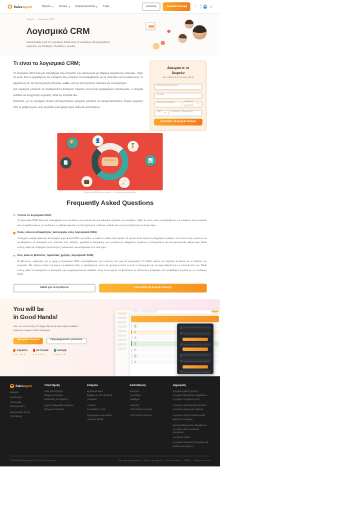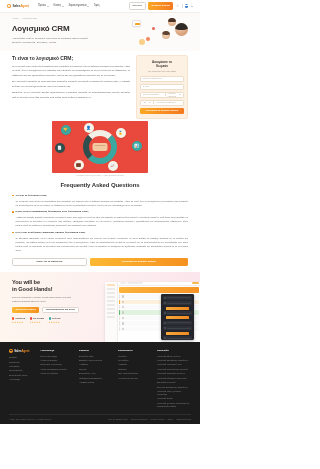--- a/index.html
+++ b/index.html
@@ -45,21 +45,21 @@
   .btn-orange-sm {
     font-size:2.5px; color:#fff; background:linear-gradient(90deg,#f9a825,#f47920);
     border-radius:1.4px; padding:1.8px 3.4px; white-space:nowrap; font-weight:600; cursor:pointer;
   }
   .user-ic { width:3.4px; height:3.4px; opacity:.65; }
   .divider-v { width:0.4px; height:4px; background:#e2ded9; }
   .flag { width:3.4px;height:3.4px;border-radius:50%;background:#3a7dc9;position:relative;overflow:hidden;flex:none;}
   .flag:before{content:"";position:absolute;left:0;top:1.1px;width:100%;height:1.1px;background:#fff;}
 
   
-  .hero { background:#fdfbf9; padding:4px 12px 6px; position:relative; min-height:36px; }
+  .hero { background:#fdfbf9; padding:4px 24px 6px; position:relative; min-height:36px; }
   .breadcrumb { font-size:2.2px; color:#a9a39d; display:flex; gap:1.4px; align-items:center; margin-bottom:2.4px; }
   .breadcrumb .sep { color:#c9c4bf; }
   .breadcrumb .cur { color:#8d8init; }
   .hero-title { font-size:8px; font-weight:700; color:#33312f; letter-spacing:-0.12px; margin-bottom:2.6px; }
   .hero-desc { font-size:2.5px; color:#6e6a66; max-width:84px; line-height:1.65; }
   .hero-art { position:absolute; right:10px; top:4px; width:60px; height:30px; }
   .av { position:absolute; border-radius:50%; overflow:hidden; }
   .av1 { width:13px;height:13px; right:2px; top:6px; background:radial-gradient(circle at 40% 35%,#f2c9a8,#c98b63); }
   .av1:after{content:"";position:absolute;left:-1px;top:-2px;width:15px;height:9px;border-radius:50% 50% 40% 40%;background:#2f2a26;}
   .av2 { width:8.5px;height:8.5px; right:14px; top:0.5px; background:radial-gradient(circle at 45% 40%,#f4d2b4,#cf9a72); }

